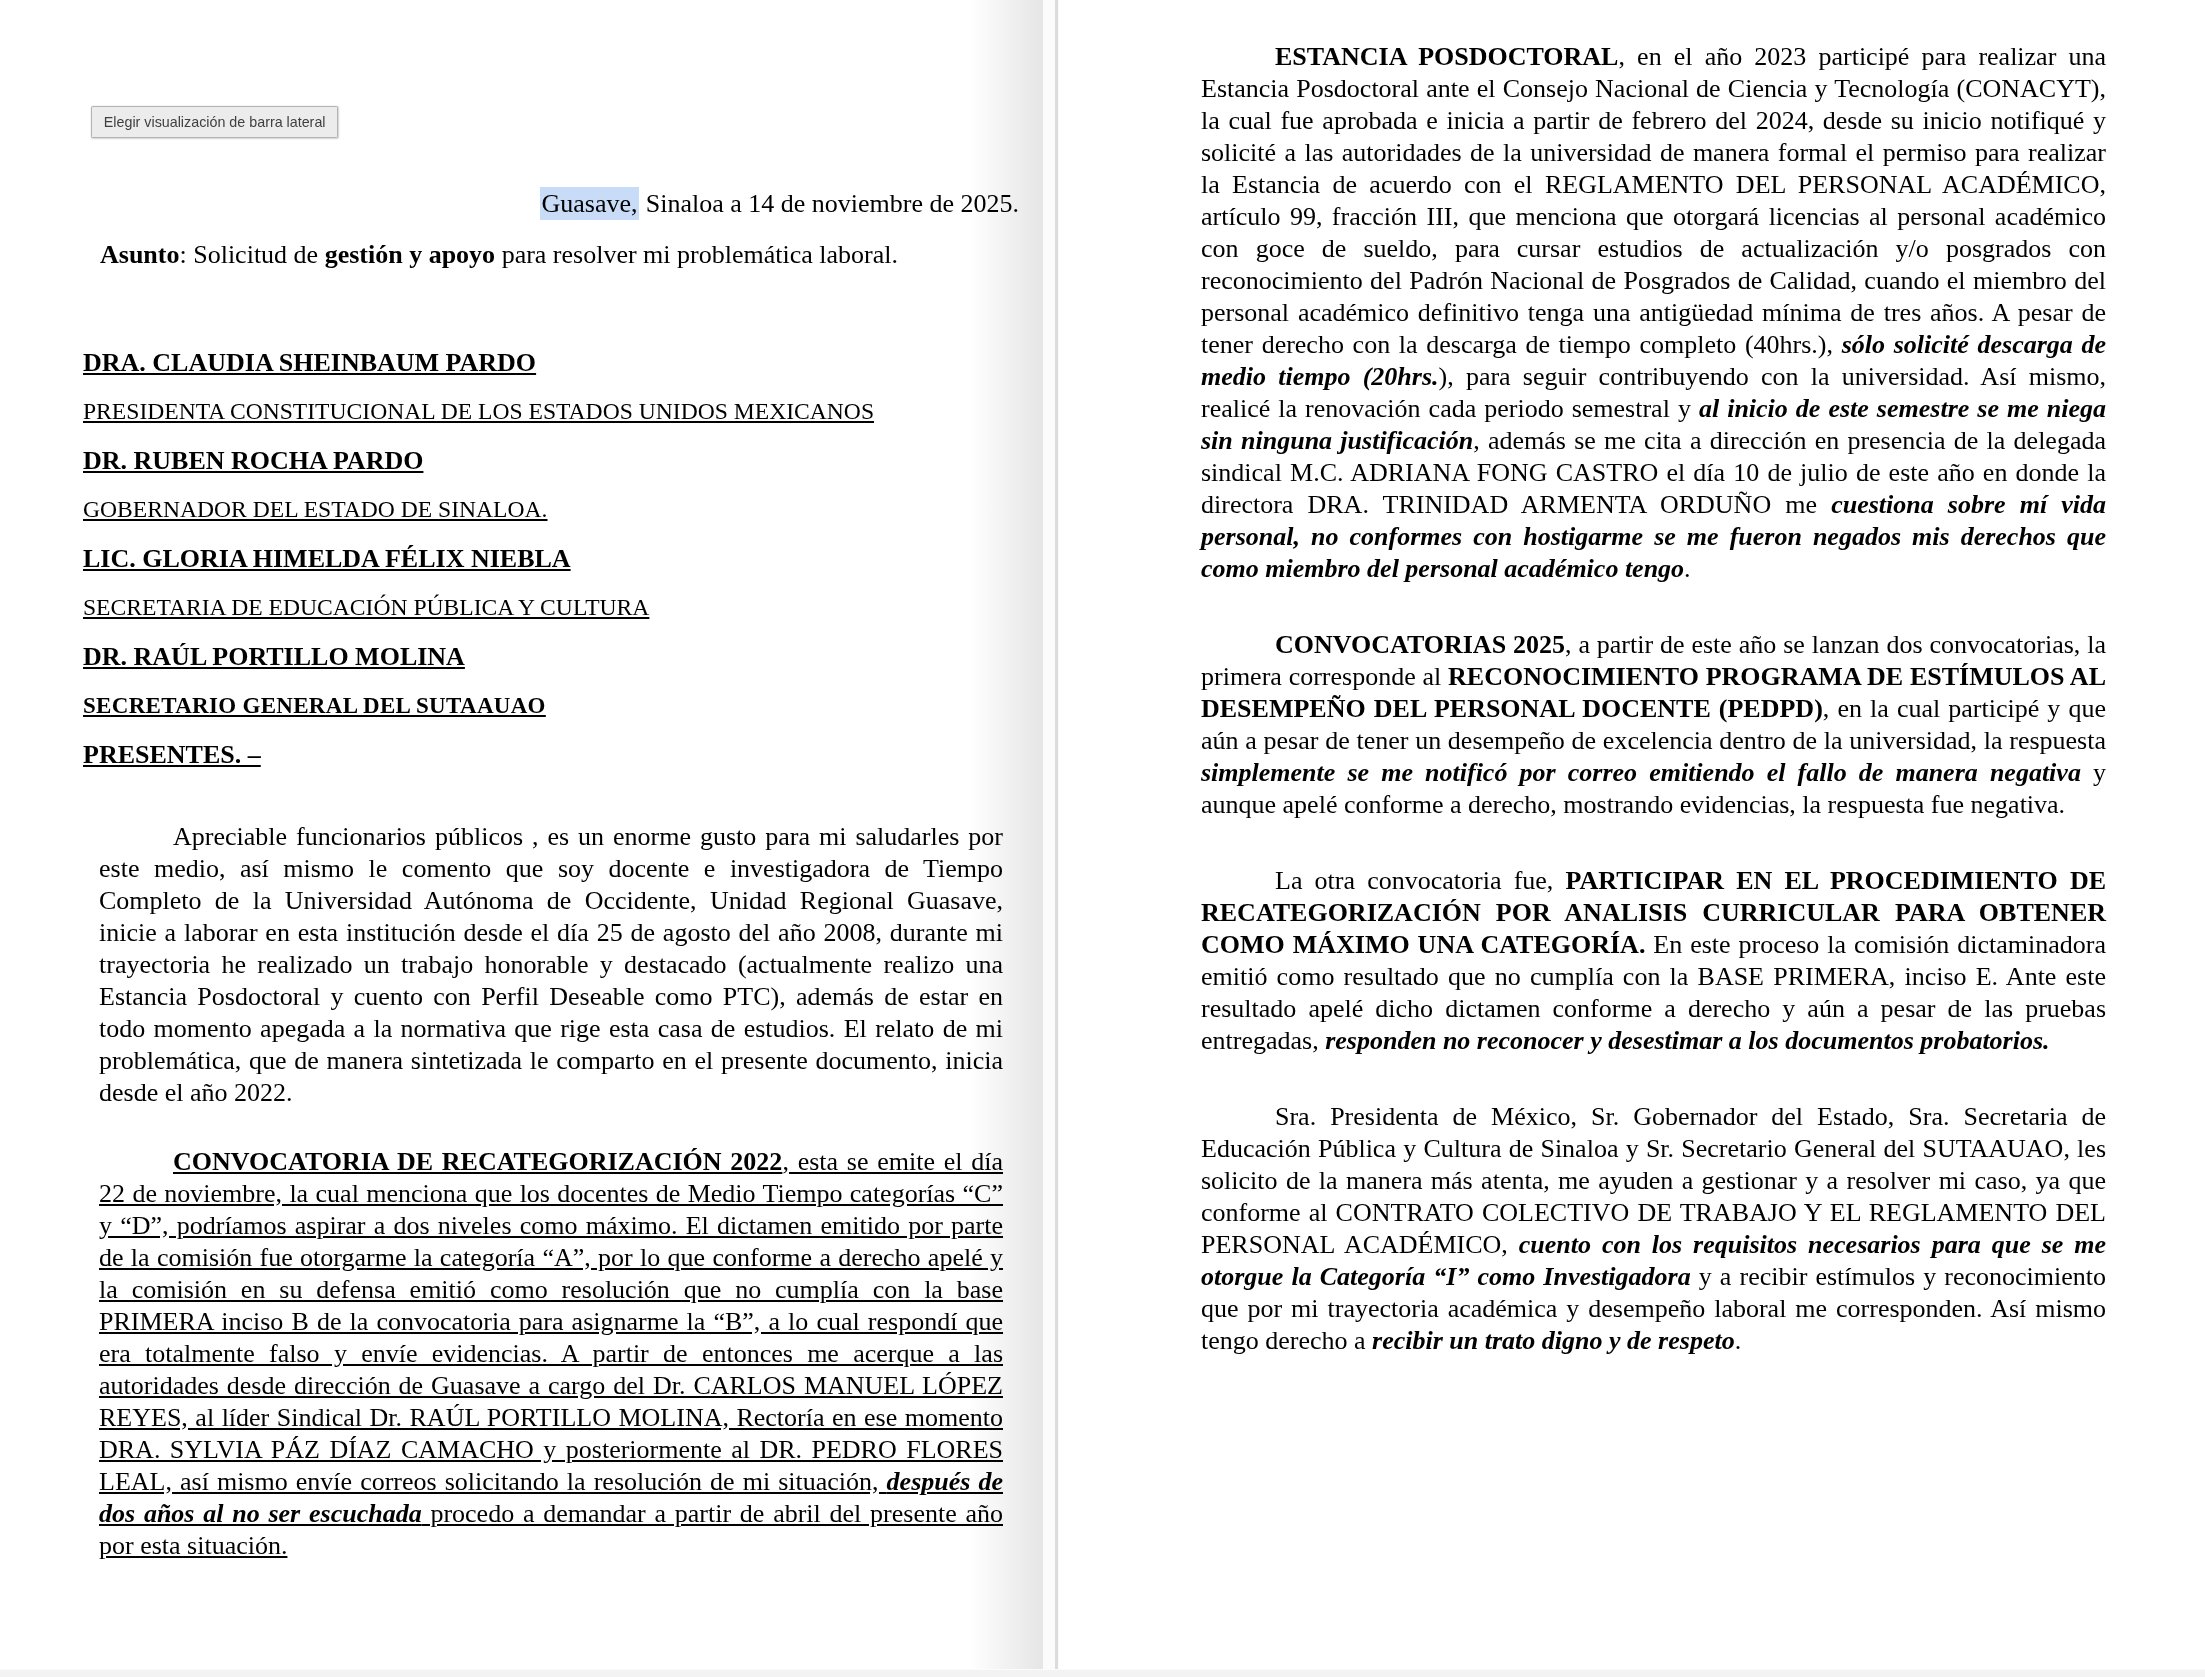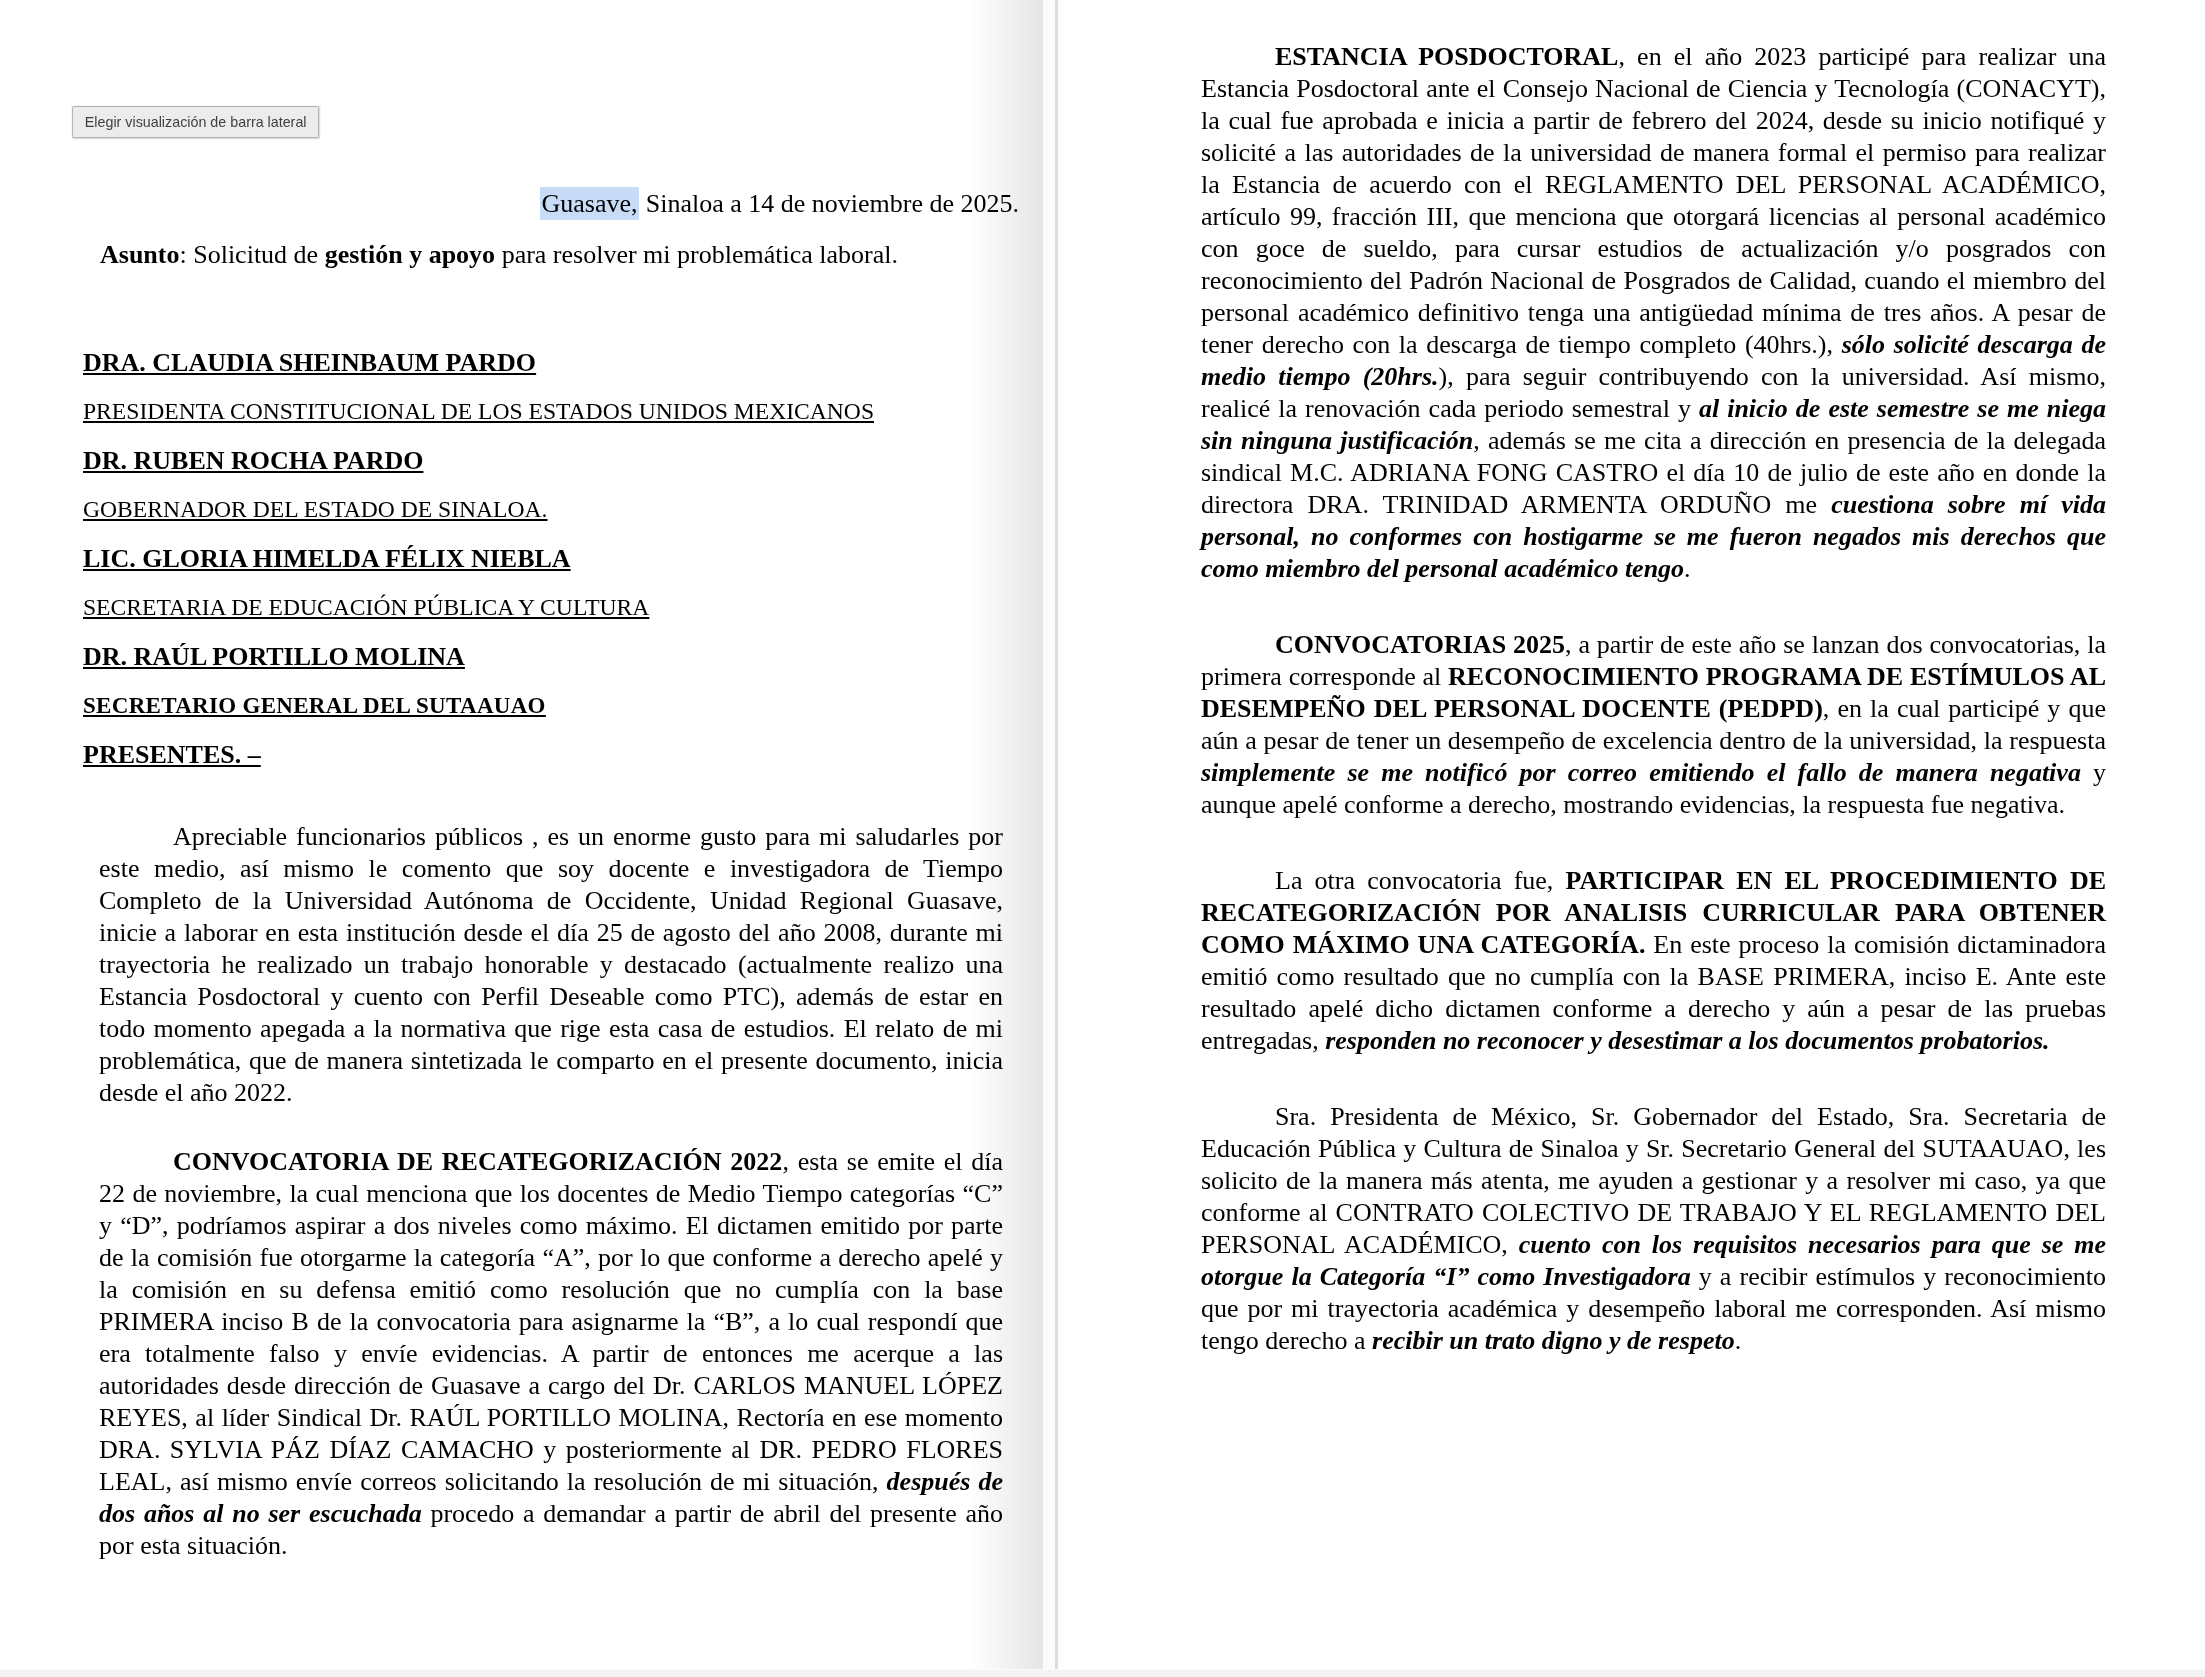--- a/index.html
+++ b/index.html
@@ -17,21 +17,21 @@
   .page-left::after{
     content:"";position:absolute;top:0;right:0;width:74px;height:100%;
     background:linear-gradient(to right, rgba(0,0,0,0), rgba(0,0,0,0.10));
   }
   .page-right{left:1059px;width:1146px;height:1669px;}
   .gutter-line{position:absolute;top:0;left:1055px;width:2.5px;height:1669px;background:#dcdcdc;}
   .bottom-edge{position:absolute;left:0;bottom:0;width:2205px;height:8.4px;background:#f3f3f3;}
 
   
   .sidebar-btn{
-    position:absolute;left:72px;top:106px;height:32px;
+    position:absolute;left:91px;top:106px;height:32px;
     display:flex;align-items:center;padding:0 11.8px;
     background:#ececec;border:0.8px solid #b3b3b3;border-radius:1.7px;
     box-shadow:0.8px 0.8px 1.7px rgba(0,0,0,0.18);
     font-family:"Liberation Sans","DejaVu Sans",sans-serif;
     font-size:14.3px;color:#3f3f3f;cursor:pointer;white-space:nowrap;
   }
 
   
   .col{position:absolute;font-size:26px;line-height:32px;text-align:justify;}
   .col-left{left:83px;top:188px;width:936px;}
@@ -41,21 +41,21 @@
   .subject-line{margin-top:18.5px;padding-left:17px;text-align:left;}
 
   .recipients{margin-top:67px;text-align:left;}
   .recipients > div{line-height:49px;white-space:nowrap;text-decoration:underline;}
   .line-name{font-weight:bold;font-size:26px;}
   .line-title{font-weight:normal;font-size:23.6px;}
   .line-titlebold{font-weight:bold;font-size:23px;letter-spacing:0.3px;}
 
   p.body-par{margin:16px;text-indent:74px;}
   .col-left p.par-1{margin-top:42px;}
-  .col-left p.par-2{margin-top:37px;}
+  .col-left p.par-2{margin-top:37px;text-decoration:underline;}
   .col-right p + p{margin-top:44px;}
 
   .seg-r{font-weight:normal;font-style:normal;}
   .seg-b{font-weight:bold;}
   .seg-bi{font-weight:bold;font-style:italic;}
   .seg-highlight{background:#c8dcf8;padding:1.7px 1.7px;}
 </style>
 </head>
 <body>
 

